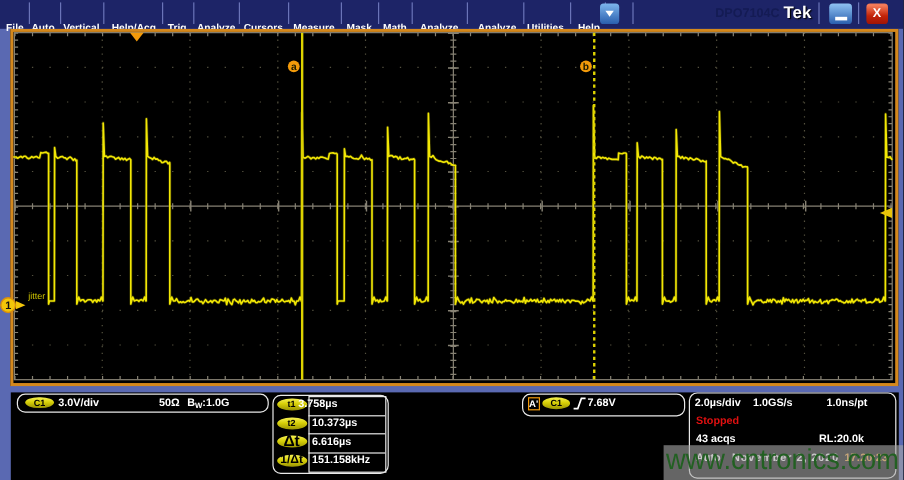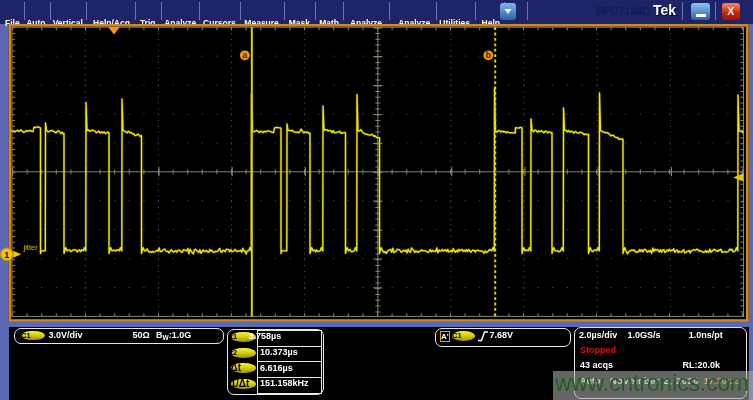--- a/index.html
+++ b/index.html
@@ -13,21 +13,21 @@
  font-size:14px;font-weight:bold;text-shadow:1px 1px 1px #000;}
 .wbtn{position:absolute;top:3px;height:17px;border-radius:3px;
  background:linear-gradient(#8fc2f2,#2a5fae);text-align:center;color:#fff;
  font-size:10.5px;font-weight:bold;line-height:17px;}
 #closeb{background:linear-gradient(#f47a58 10%,#c22408 60%,#a01405);}
 #minb b{position:absolute;left:5px;bottom:3.5px;width:10px;height:2.6px;background:#fff;}
 #drop{background:linear-gradient(#7db5ec,#2a5fae);}
 #botbar{position:absolute;left:8.5px;top:326.5px;width:740px;height:73.5px;background:#000;}
 #botbar .obox{position:absolute;border:1.2px solid #e9e9e9;border-radius:7px;}
 .pill{position:absolute;background:linear-gradient(#f6f155,#d8d008 45%,#9a9404);
- border-radius:50%;color:#000;font-weight:bold;text-align:left;}
+ border-radius:50%;color:#000;font-weight:bold;text-align:center;}
 .bt{position:absolute;color:#fff;font-size:9px;font-weight:bold;white-space:nowrap;}
 .bt sub{font-size:6.5px;vertical-align:-2px;}
 #vtable{position:absolute;left:248.5px;top:3.6px;width:63px;height:62.4px;
  border:1px solid #e9e9e9;}
 .vline{position:absolute;left:248.5px;width:64px;height:1px;background:#e9e9e9;}
 #abox{position:absolute;left:431px;top:4.4px;width:8.5px;height:9.5px;
  border:1.4px solid #f29a0a;color:#fff;font-size:8px;font-weight:bold;
  text-align:center;line-height:10px;}
 #wmband{position:absolute;left:553px;top:371px;width:200px;height:29px;
  background:rgba(168,168,168,0.6);}
@@ -112,21 +112,21 @@
 <div class="obox" style="left:5.5px;top:1px;width:208px;height:14.6px"></div>
 <div class="pill" style="left:12.5px;top:4.2px;width:24px;height:9.6px;font-size:7.5px;line-height:9.1px">C1</div>
 <span class="bt" style="left:40px;top:3px">3.0V/div</span>
 <span class="bt" style="left:124px;top:3px">50Ω</span>
 <span class="bt" style="left:147.5px;top:3px">B<sub>W</sub>:1.0G</span>
 <div class="obox" style="left:218.8px;top:2.4px;width:95px;height:64px"></div>
 <div class="pill" style="left:222px;top:5.4px;width:25px;height:10.4px;font-size:7.5px;line-height:9.9px">t1</div>
 <span class="bt" style="left:240px;top:4.8px">3.758µs</span>
 <div class="pill" style="left:222px;top:21px;width:25px;height:10.4px;font-size:7.5px;line-height:9.9px">t2</div>
 <span class="bt" style="left:251.5px;top:20.4px">10.373µs</span>
-<div class="pill" style="left:222px;top:36.6px;width:25px;height:10.4px;font-size:10px;line-height:9.9px">Δt</div>
+<div class="pill" style="left:222px;top:36.6px;width:25px;height:10.4px;font-size:13px;line-height:9.9px">Δt</div>
 <span class="bt" style="left:251.5px;top:36px">6.616µs</span>
 <div class="pill" style="left:222px;top:52.2px;width:25px;height:10.4px;font-size:10px;line-height:9.9px">1/Δt</div>
 <span class="bt" style="left:251.5px;top:51.6px">151.158kHz</span>
 <div id="vtable"></div>
 <div class="vline" style="top:19.2px"></div>
 <div class="vline" style="top:34.8px"></div>
 <div class="vline" style="top:50.4px"></div>
 <div class="obox" style="left:426.5px;top:1.8px;width:134px;height:16.4px"></div>
 <span id="abox">A'</span>
 <div class="pill" style="left:443.5px;top:4.6px;width:23px;height:9.6px;font-size:7.5px;line-height:9.1px">C1</div>

